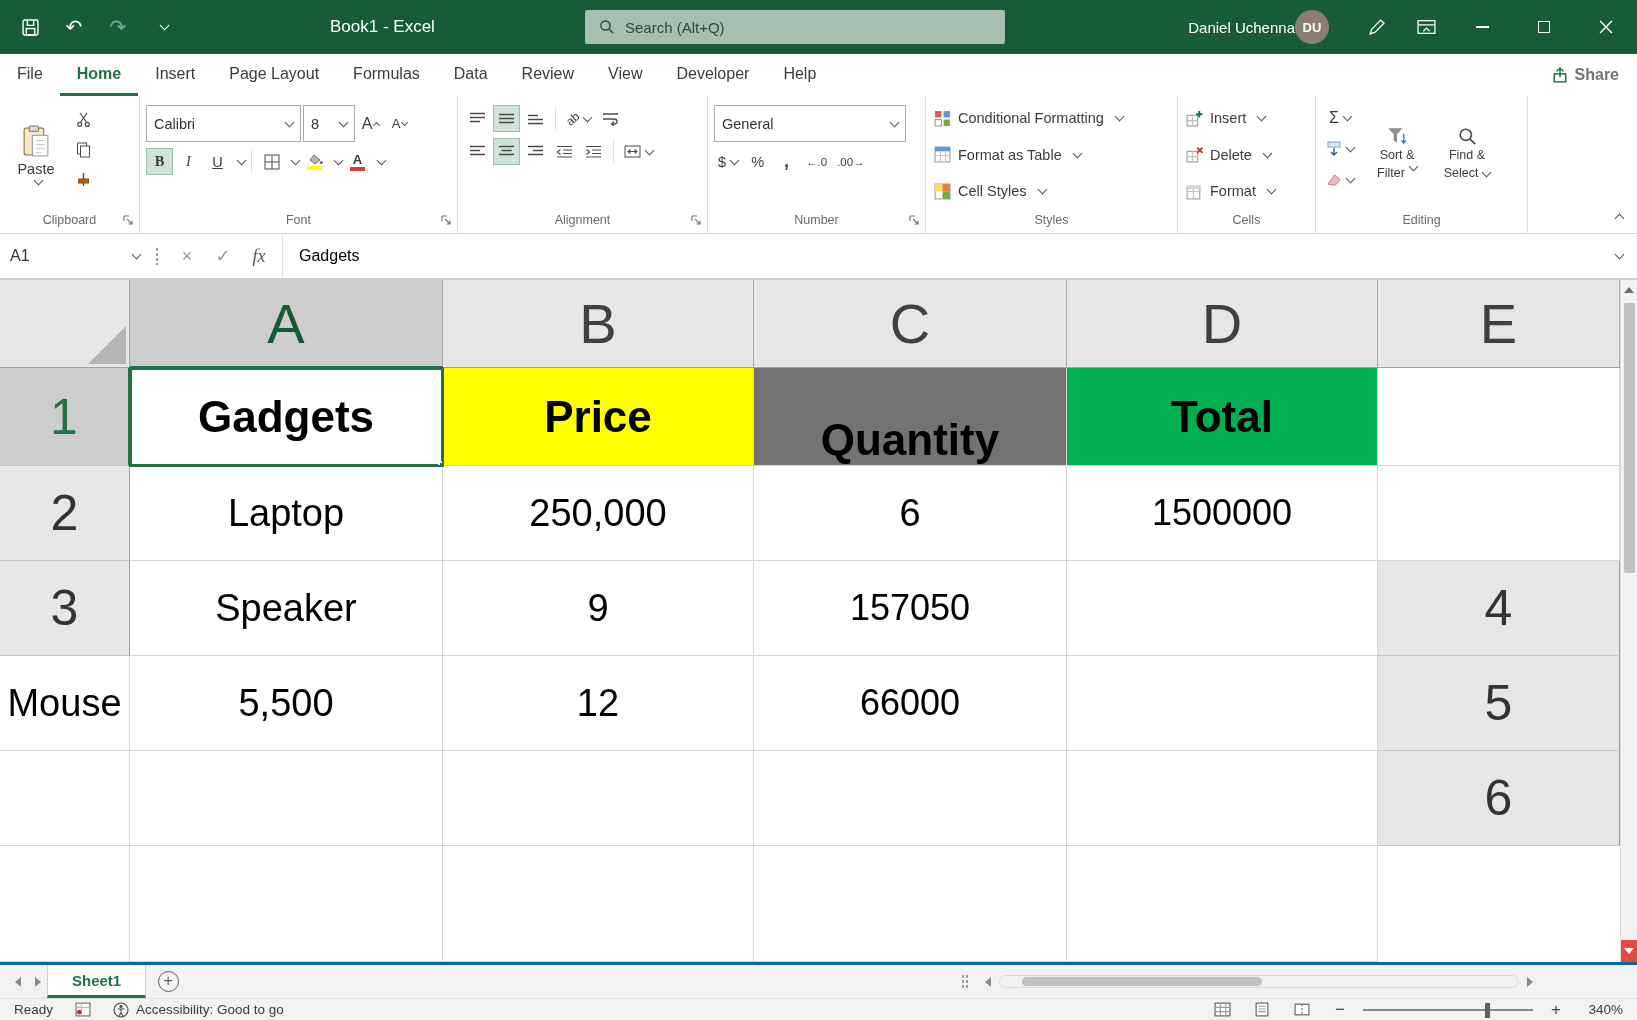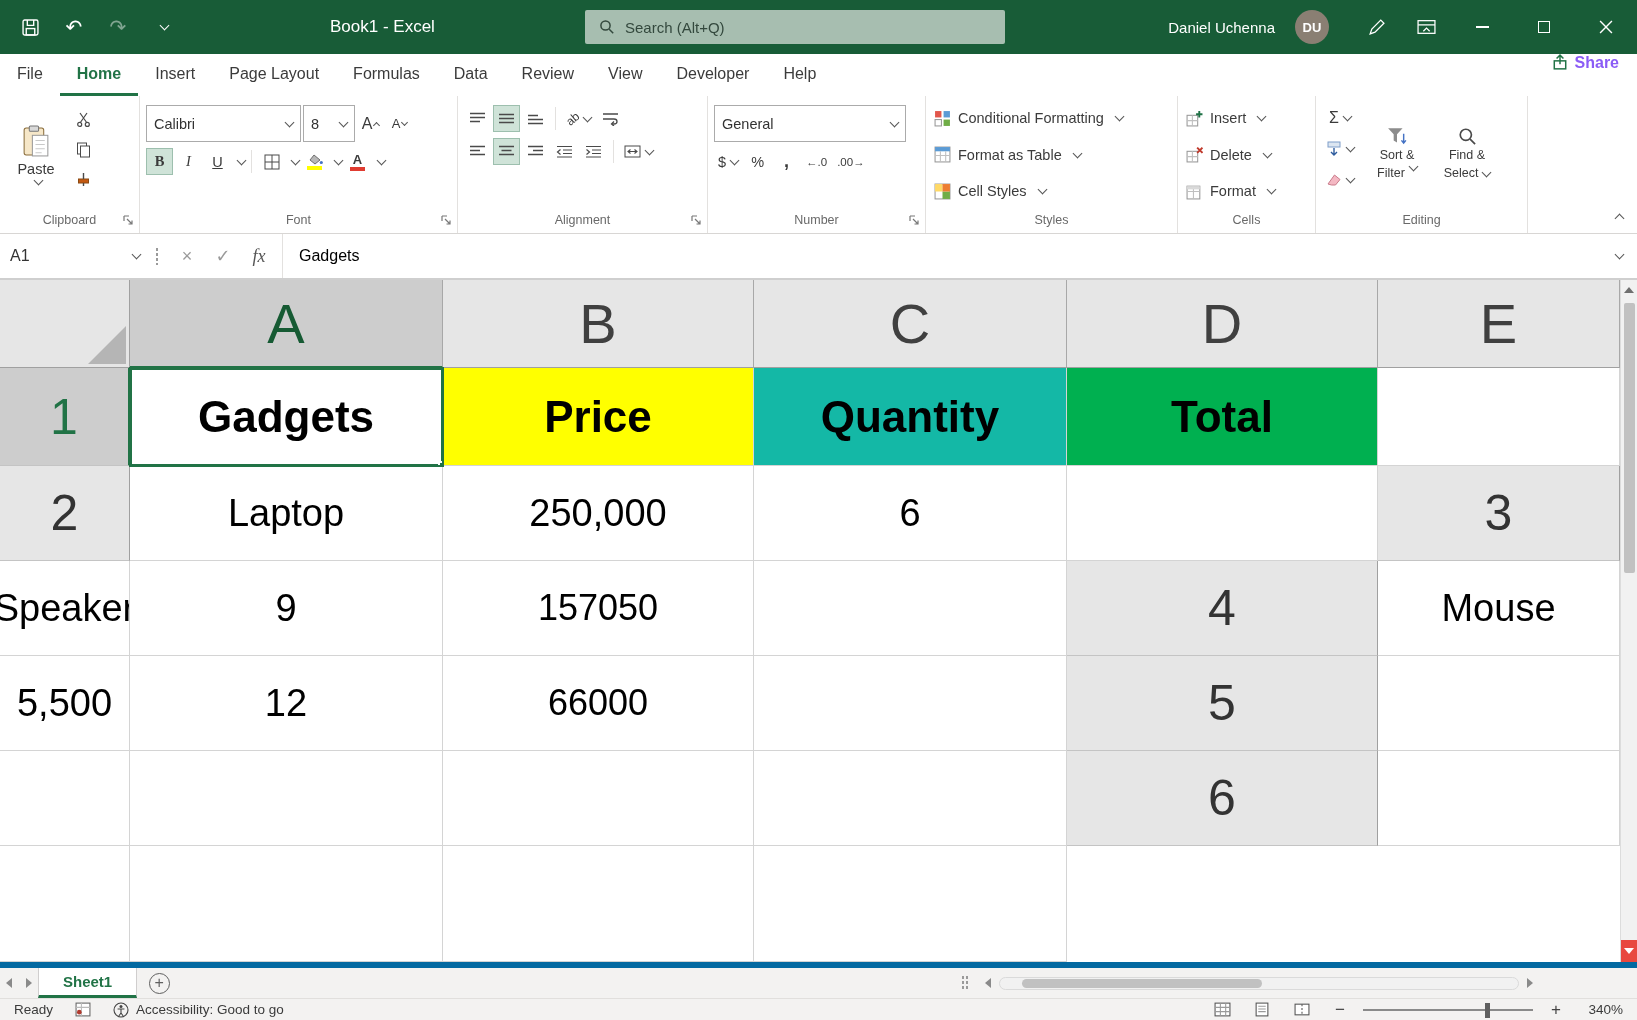--- a/index.html
+++ b/index.html
@@ -9,32 +9,32 @@
 
   
   .titlebar { height:54px; background:#185c37; color:#fff; display:flex; align-items:center; flex:none; position:relative; }
   .qat { display:flex; align-items:center; padding-left:8px; }
   .qat-btn { width:44px; height:54px; display:flex; align-items:center; justify-content:center; font-size:20px; color:#fff; background:transparent; border:none; cursor:pointer; }
   .qat-btn.dim { opacity:.45; }
   .uglyph { font-family:"DejaVu Sans", sans-serif; }
   .doc-title { position:absolute; left:330px; top:0; height:54px; display:flex; align-items:center; font-size:17px; }
   .search-pill { position:absolute; left:585px; top:10px; width:420px; height:34px; background:#a7beb0; border-radius:2px; display:flex; align-items:center; gap:10px; padding:0 14px; color:#33483d; font-size:15px; cursor:text; }
   .tb-right { margin-left:auto; display:flex; align-items:center; height:100%; }
-  .user-name { font-size:15px; margin-right:20px; }
+  .user-name { font-size:15px; margin-right:0; }
   .avatar { width:34px; height:34px; border-radius:50%; background:#8a7f73; color:#fff; font-size:13px; font-weight:bold; display:flex; align-items:center; justify-content:center; margin-right:22px; }
   .tb-iconbtn { width:50px; height:54px; display:flex; align-items:center; justify-content:center; background:transparent; border:none; cursor:pointer; }
   .win-btn { width:62px; height:54px; display:flex; align-items:center; justify-content:center; background:transparent; border:none; cursor:pointer; }
   .min-bar { width:13px; height:2px; background:#fff; }
   .max-box { width:12px; height:12px; border:1.4px solid #fff; }
 
   
   .tabsrow { height:42px; background:#fff; display:flex; align-items:stretch; flex:none; position:relative; }
   .rtab { padding:0 17px; display:flex; align-items:center; font-size:16px; color:#3b3b3b; border:none; background:transparent; cursor:pointer; border-bottom:3px solid transparent; }
   .rtab.active { color:#217346; font-weight:bold; border-bottom:3px solid #217346; }
-  .share-btn { position:absolute; right:18px; top:0; height:42px; display:flex; align-items:flex-start; gap:7px; color:#8b5cf6; font-size:16px; font-weight:bold; background:transparent; border:none; cursor:pointer; }
+  .share-btn { position:absolute; right:18px; top:0; height:42px; display:flex; align-items:center; gap:7px; color:#737373; font-size:16px; font-weight:bold; background:transparent; border:none; cursor:pointer; }
 
   
   .ribbon { height:138px; background:#fff; border-bottom:1px solid #d8d6d4; display:flex; flex:none; position:relative; }
   .rgroup { display:flex; flex-direction:column; border-right:1px solid #e3e1df; padding:6px 6px 0 6px; position:relative; flex:none; }
   .rgroup-body { flex:1; display:flex; }
   .rgroup-label { height:26px; display:flex; align-items:center; justify-content:center; color:#696969; font-size:12.5px; }
   .launcher { position:absolute; right:5px; bottom:7px; cursor:pointer; }
   .chv { display:inline-block; width:7px; height:7px; border-right:1.6px solid #555; border-bottom:1.6px solid #555; transform:rotate(45deg); margin-left:5px; margin-top:-3px; flex:none; }
   .chv.up { transform:rotate(225deg); margin-top:4px; }
   .ib { height:27px; min-width:27px; display:flex; align-items:center; justify-content:center; border:none; background:transparent; padding:0 4px; font-size:14.5px; color:#3b3b3b; cursor:pointer; }
@@ -93,21 +93,21 @@
   .vs-spacer { flex:1; }
   .vs-btn.red { background:#e8483f; height:22px; }
   .tri { width:0; height:0; display:inline-block; }
   .tri-up { border-left:5px solid transparent; border-right:5px solid transparent; border-bottom:6px solid #6f6f6f; }
   .tri-down { border-left:5px solid transparent; border-right:5px solid transparent; border-top:6px solid #6f6f6f; }
   .tri-down.white { border-top-color:#fff; }
   .tri-left { border-top:5px solid transparent; border-bottom:5px solid transparent; border-right:6px solid #8a8a8a; }
   .tri-right { border-top:5px solid transparent; border-bottom:5px solid transparent; border-left:6px solid #8a8a8a; }
 
   
-  .sheetbar { height:36px; flex:none; background:#f3f2f1; border-top:6px solid #0369a1; display:flex; align-items:stretch; }
+  .sheetbar { height:36px; flex:none; background:#f3f2f1; border-top:3px solid #0369a1; display:flex; align-items:stretch;padding-left:9px; }
   .sb-nav { display:flex; align-items:center; padding:0 6px; gap:14px; }
   .sb-navbtn { background:transparent; border:none; cursor:pointer; display:flex; align-items:center; }
   .sheet-tab { display:flex; align-items:center; padding:0 24px; background:#fff; border-right:1px solid #d0cece; border-left:1px solid #d0cece; border-bottom:3px solid #217346; color:#217346; font-weight:bold; font-size:15px; cursor:pointer; }
   .add-sheet { width:44px; display:flex; align-items:center; justify-content:center; background:transparent; border:none; cursor:pointer; }
   .plus-circle { width:21px; height:21px; border:1.4px solid #5f5f5f; border-radius:50%; color:#5f5f5f; font-size:16px; line-height:17px; text-align:center; }
   .sb-flex { flex:1; }
   .sb-dots { display:flex; align-items:center; padding:0 8px; cursor:col-resize; }
   .dots-2col { width:8px; height:16px; background:radial-gradient(circle,#9a9a9a 1.2px,transparent 1.5px) 0 0/4px 5px; }
   .hscroll { display:flex; align-items:center; padding-right:96px; }
   .hs-btn { width:22px; height:22px; display:flex; align-items:center; justify-content:center; background:transparent; border:none; cursor:pointer; }
@@ -602,39 +602,42 @@
       <div class="rowh sel">
           <span>1</span>
         </div>
       <div class="cell hdr sel-ring" style="background-color: rgb(255, 255, 255);">
         <span>Gadgets</span>
         <i class="fill-handle"></i>
       </div>
       <div class="cell hdr" style="background-color: rgb(255, 255, 0);">
           <span>Price</span>
         </div>
-      <div class="cell hdr" style="background-color: #14b8a6;">
+      <div class="cell hdr" style="background-color: #737373; align-items: flex-end;">
           <span>Quantity</span>
         </div>
       <div class="cell hdr" style="background-color: rgb(0, 176, 80);">
           <span>Total</span>
         </div>
       <div class="cell"></div>
 
       <div class="rowh">
           <span>2</span>
         </div>
       <div class="cell">
           <span>Laptop</span>
         </div>
       <div class="cell">
           <span>250,000</span>
         </div>
       <div class="cell">
           <span>6</span>
+        </div>
+      <div class="cell tot">
+          <span>1500000</span>
         </div>
       <div class="cell"></div>
 
       <div class="rowh">
           <span>3</span>
         </div>
       <div class="cell">
           <span>Speaker</span>
         </div>
       <div class="cell">

